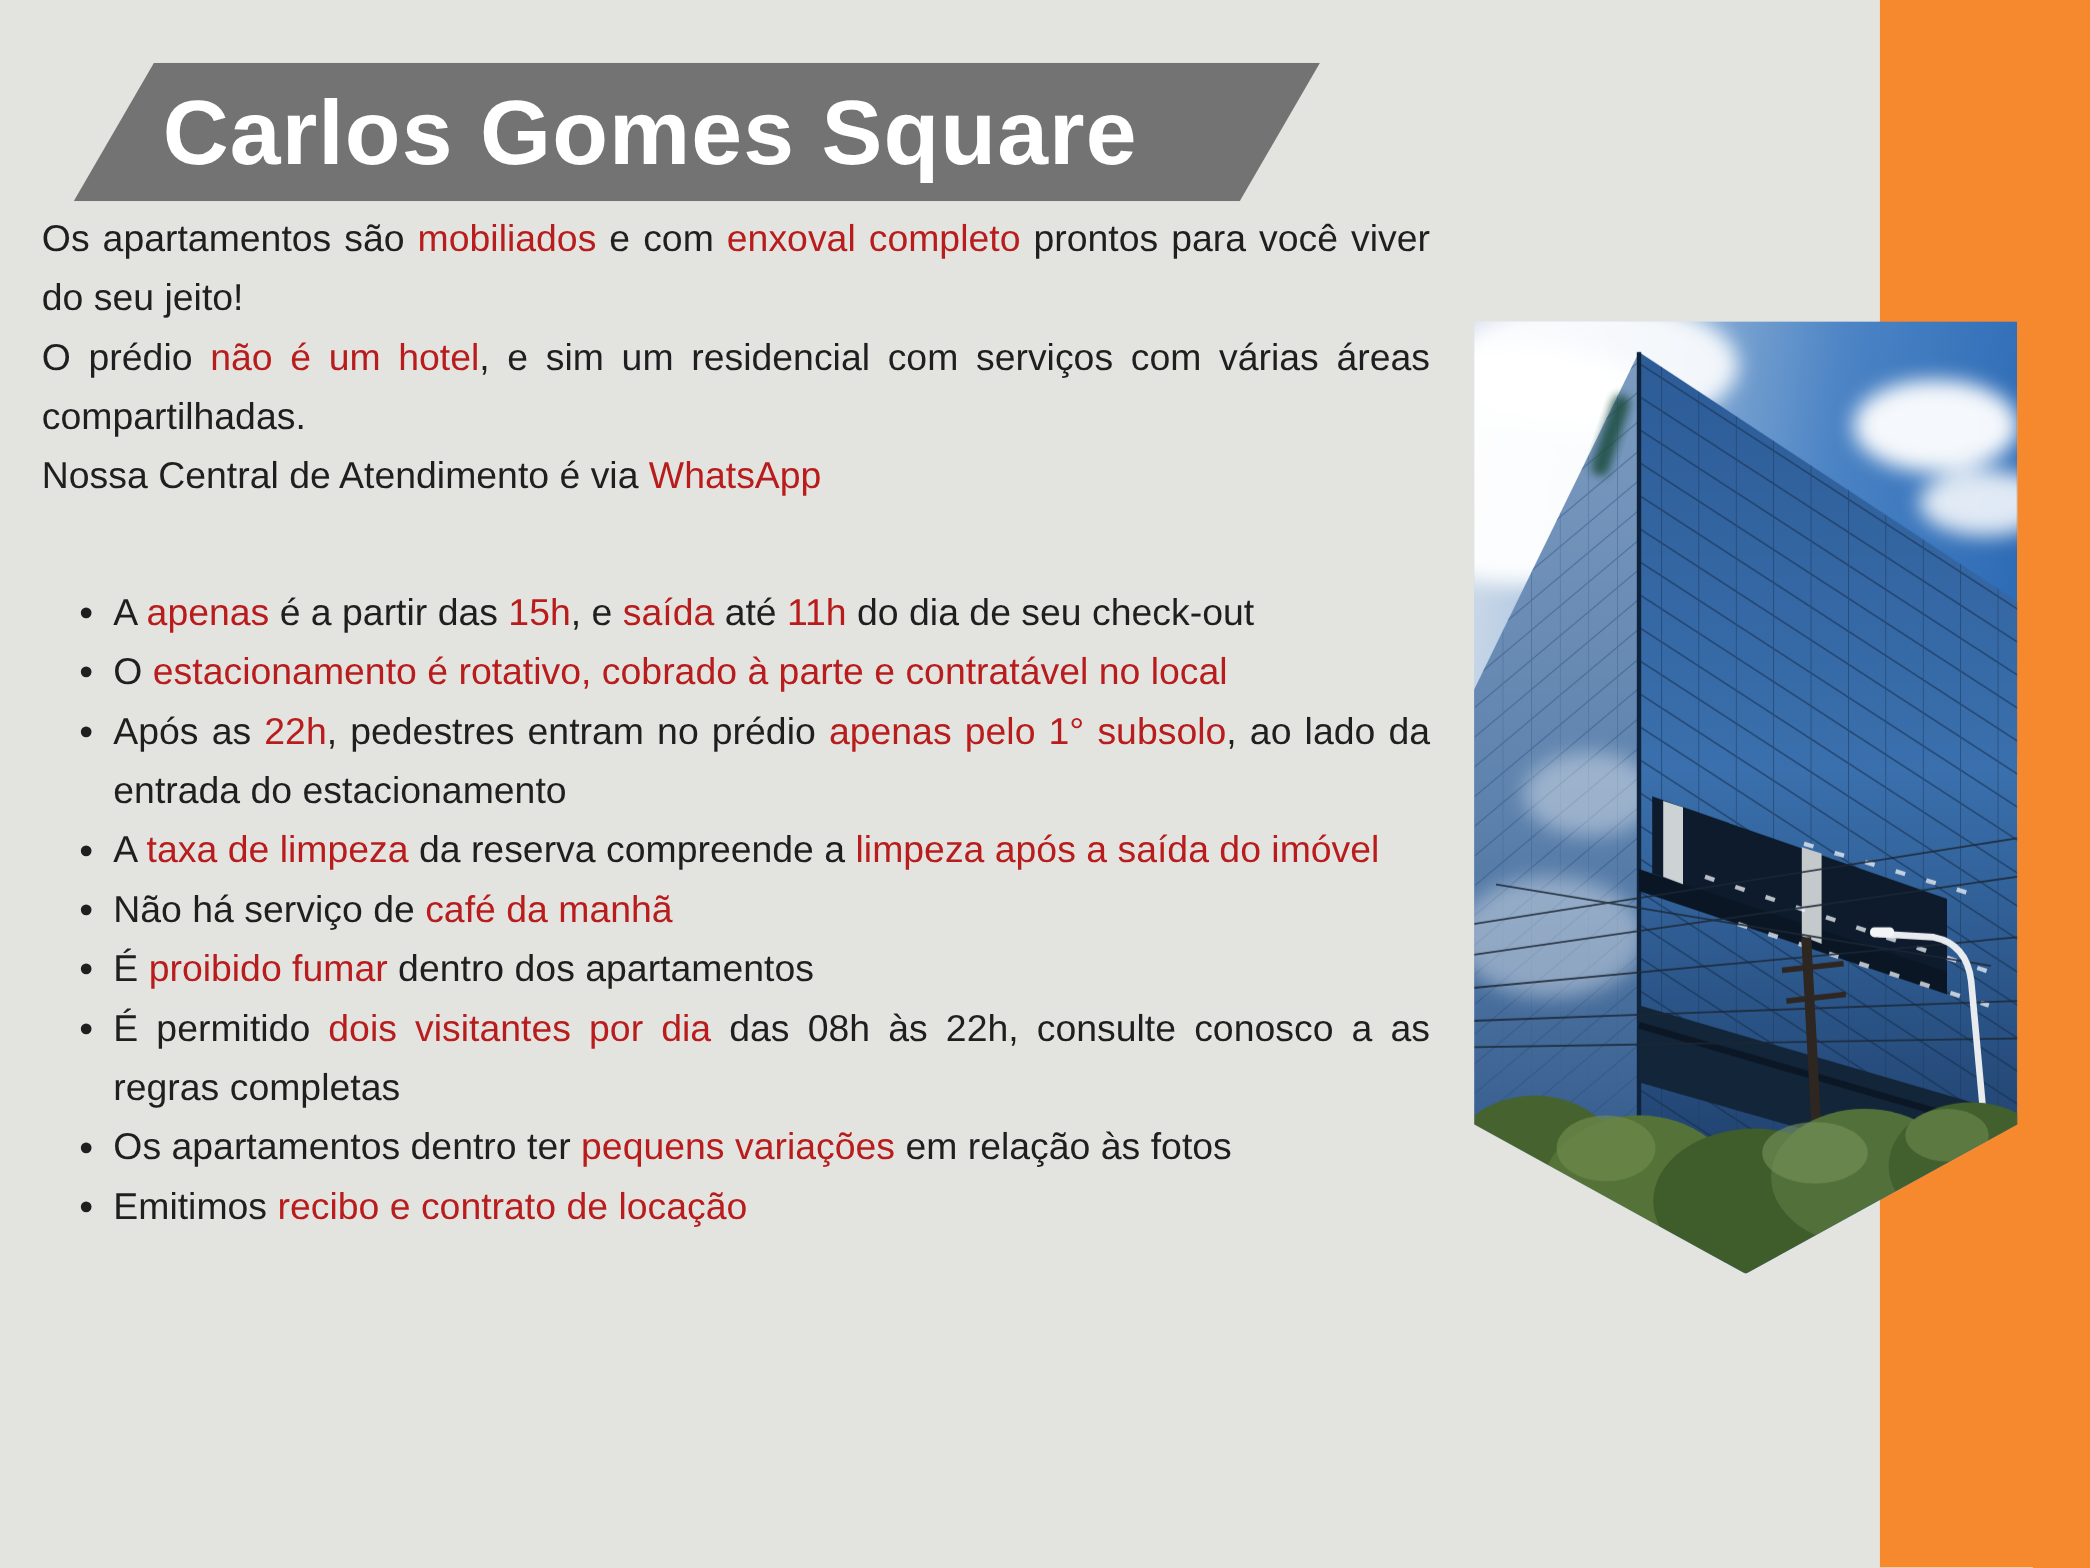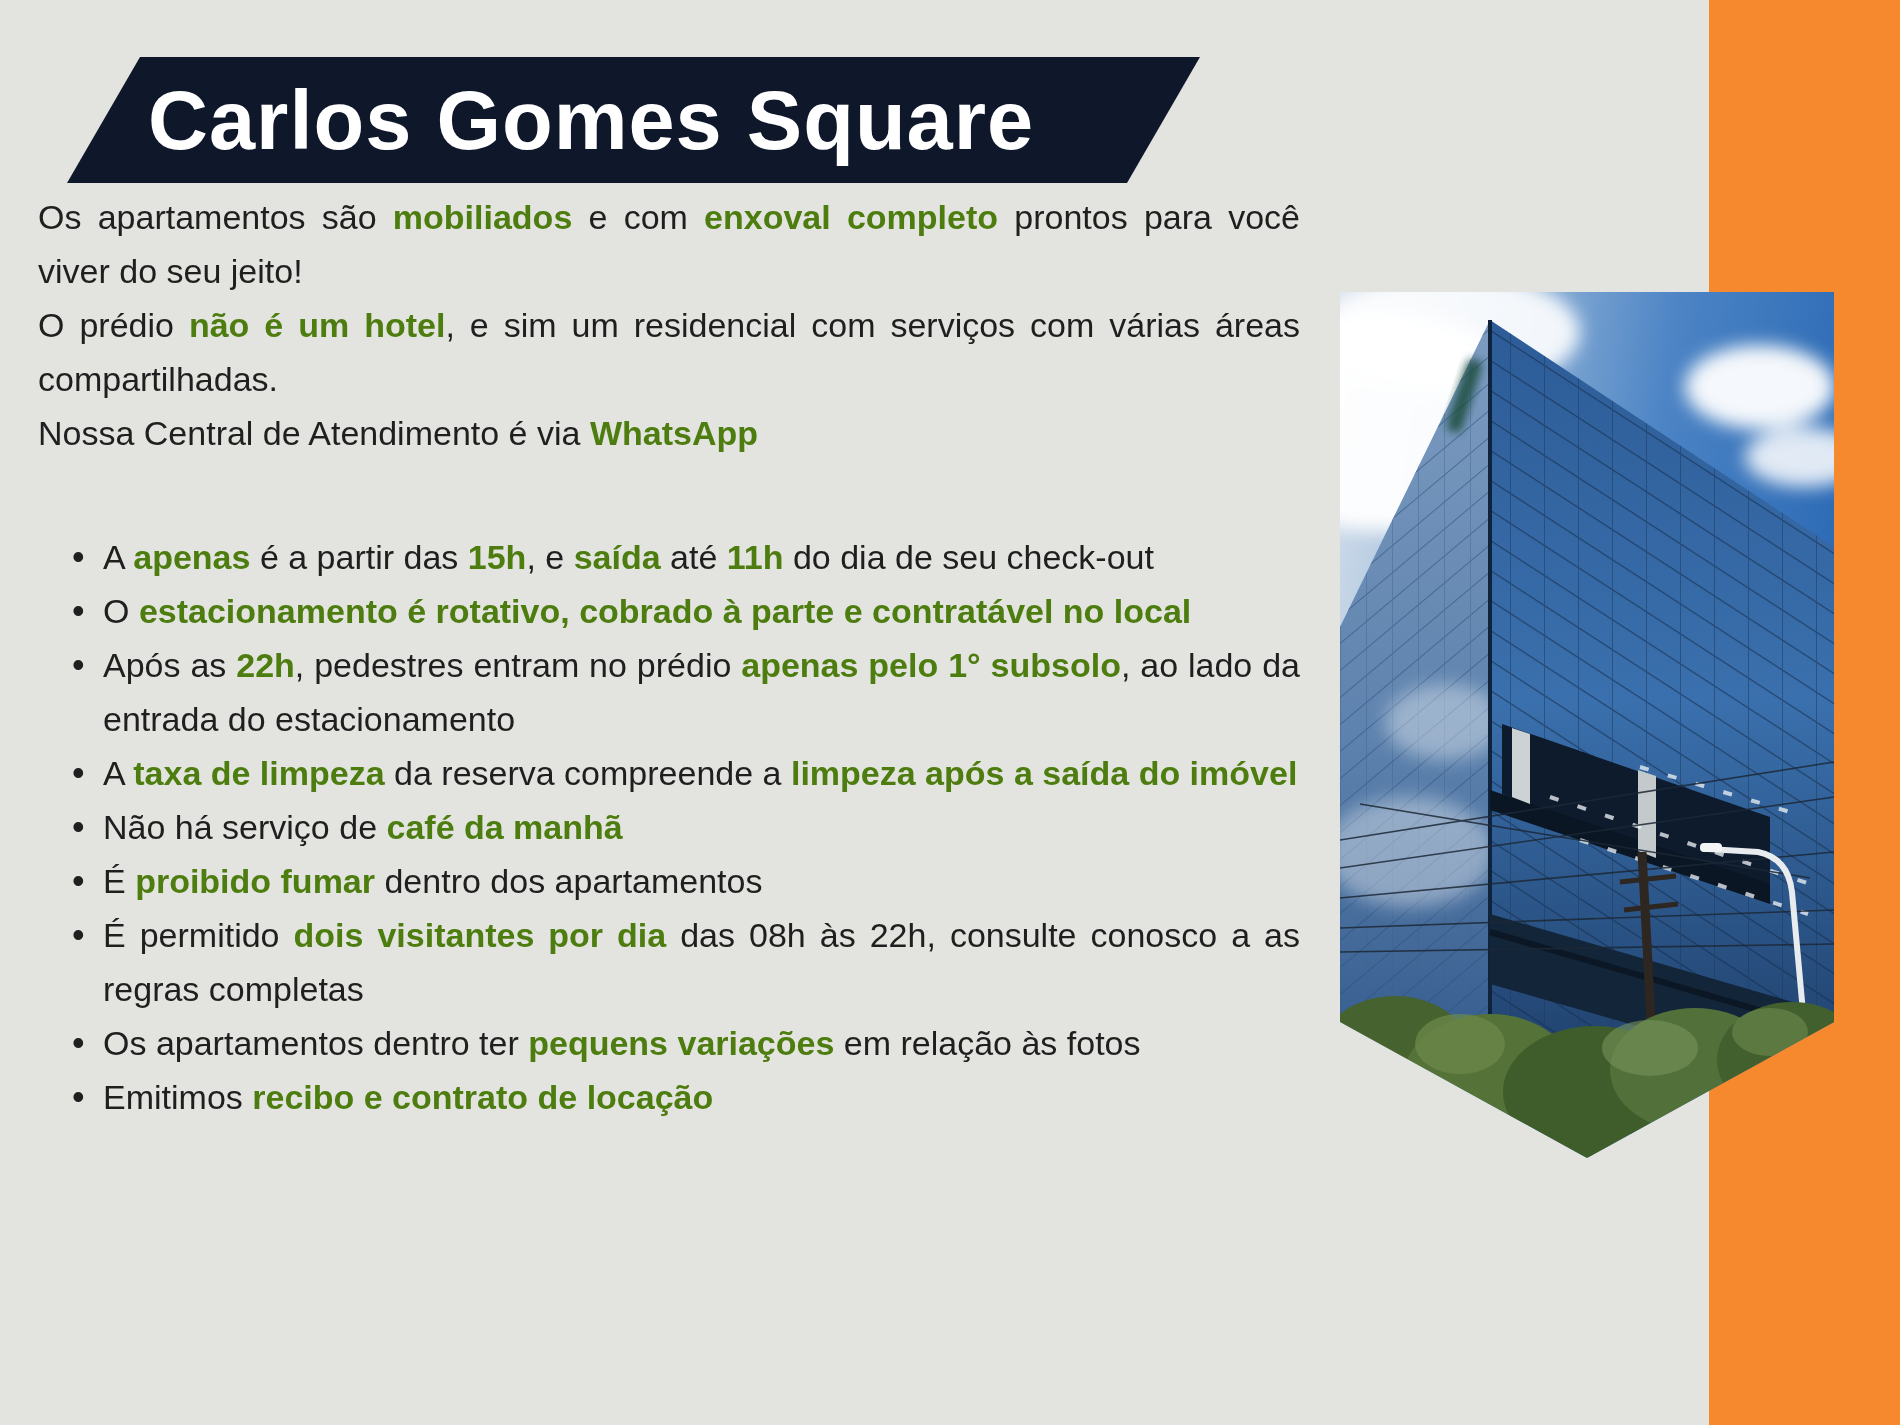--- a/index.html
+++ b/index.html
@@ -5,40 +5,40 @@
   html,body{margin:0;padding:0}
   body{
     width:1900px;height:1425px;overflow:hidden;position:relative;
     background:#e3e4e0;
     font-family:"Liberation Sans","DejaVu Sans",sans-serif;
     color:#1f1f1f;
   }
   
   .banner{
     position:absolute;left:0;top:57px;width:1200px;height:126px;
-    background:#0f172a;
+    background:#737373;
     clip-path:polygon(140px 0,1200px 0,1127px 100%,67px 100%);
   }
   .banner h1{
     margin:0;padding-left:148px;line-height:128px;
     font-size:83px;font-weight:800;letter-spacing:1px;color:#ffffff;
     white-space:nowrap;
   }
   
   .stripe{
     position:absolute;left:1709px;top:0;width:191px;height:1425px;
     background:#f6882e;
   }
   
   .content{
     position:absolute;left:38px;top:190px;width:1262px;
     font-size:34px;line-height:54px;
   }
   .content p{margin:0;text-align:justify}
-  .content b{font-weight:700;color:#4d7c0f}
+  .content b{font-weight:400;color:#b91c1c}
   ul.rules{margin:70px 0 0;padding:0;list-style:none}
   ul.rules li{
     position:relative;padding-left:65px;text-align:justify;
   }
   ul.rules li::before{
     content:"\2022";
     position:absolute;left:34px;top:0;
     font-size:36px;color:#1f1f1f;
   }
   

